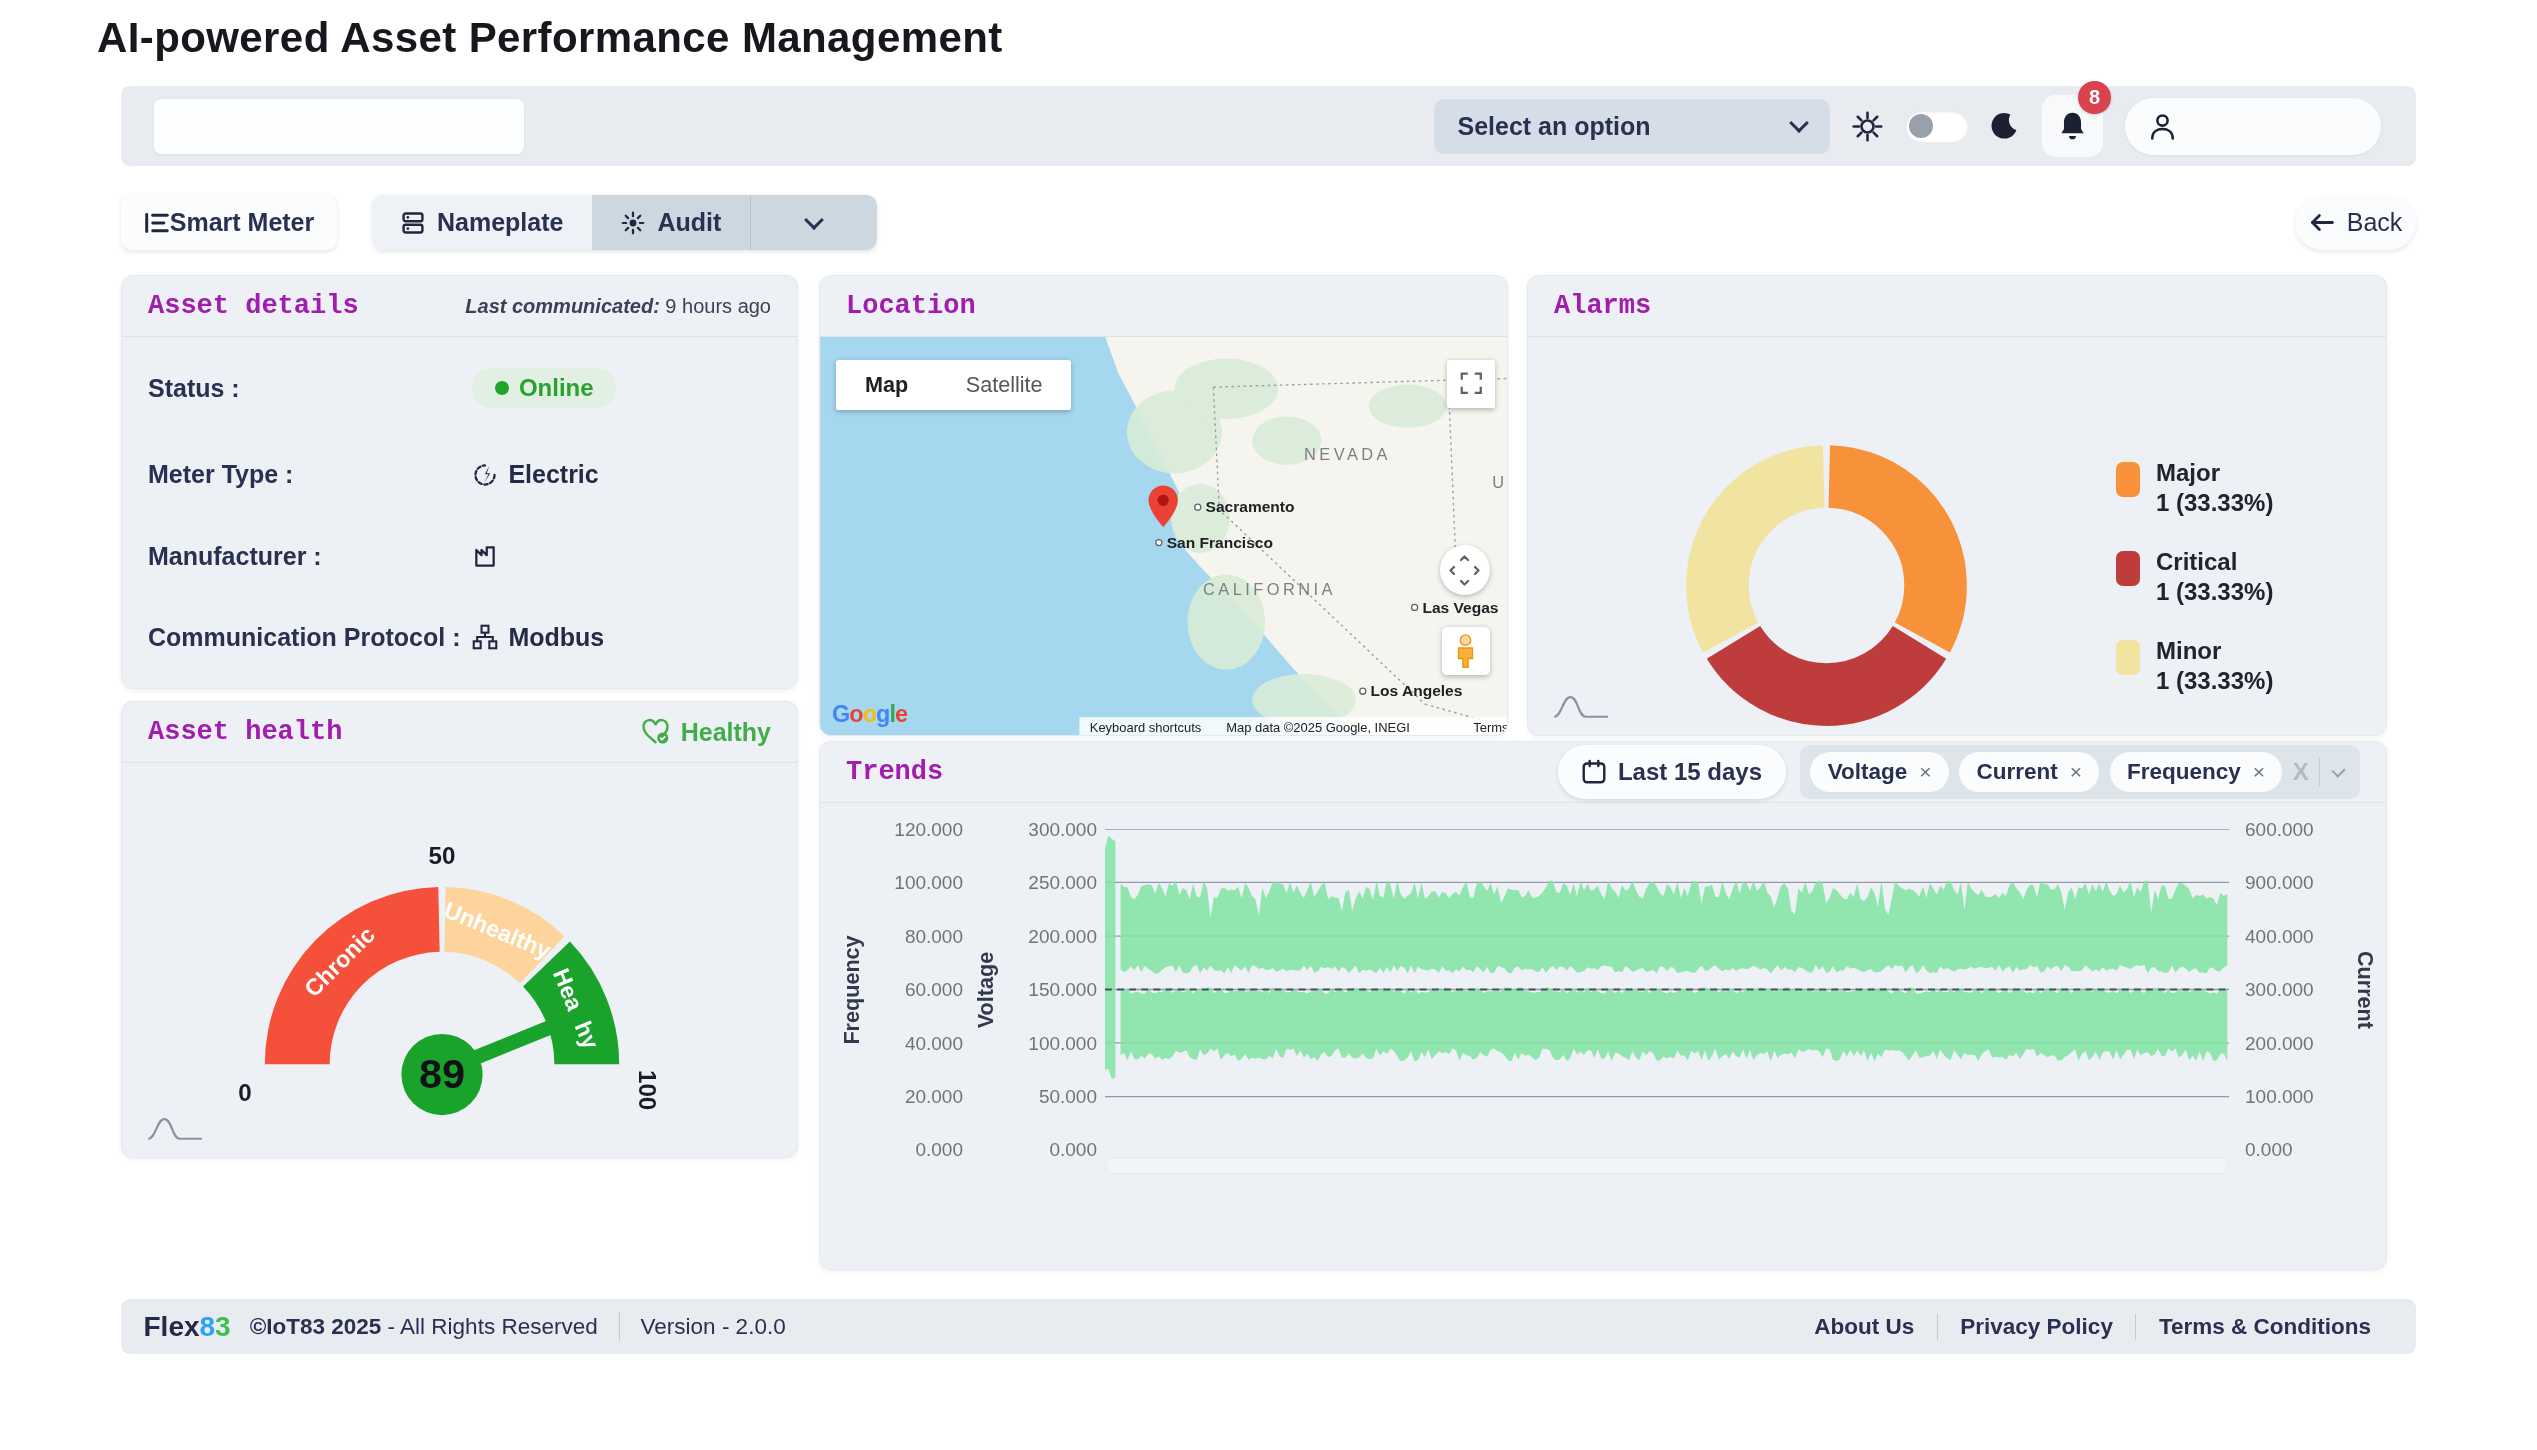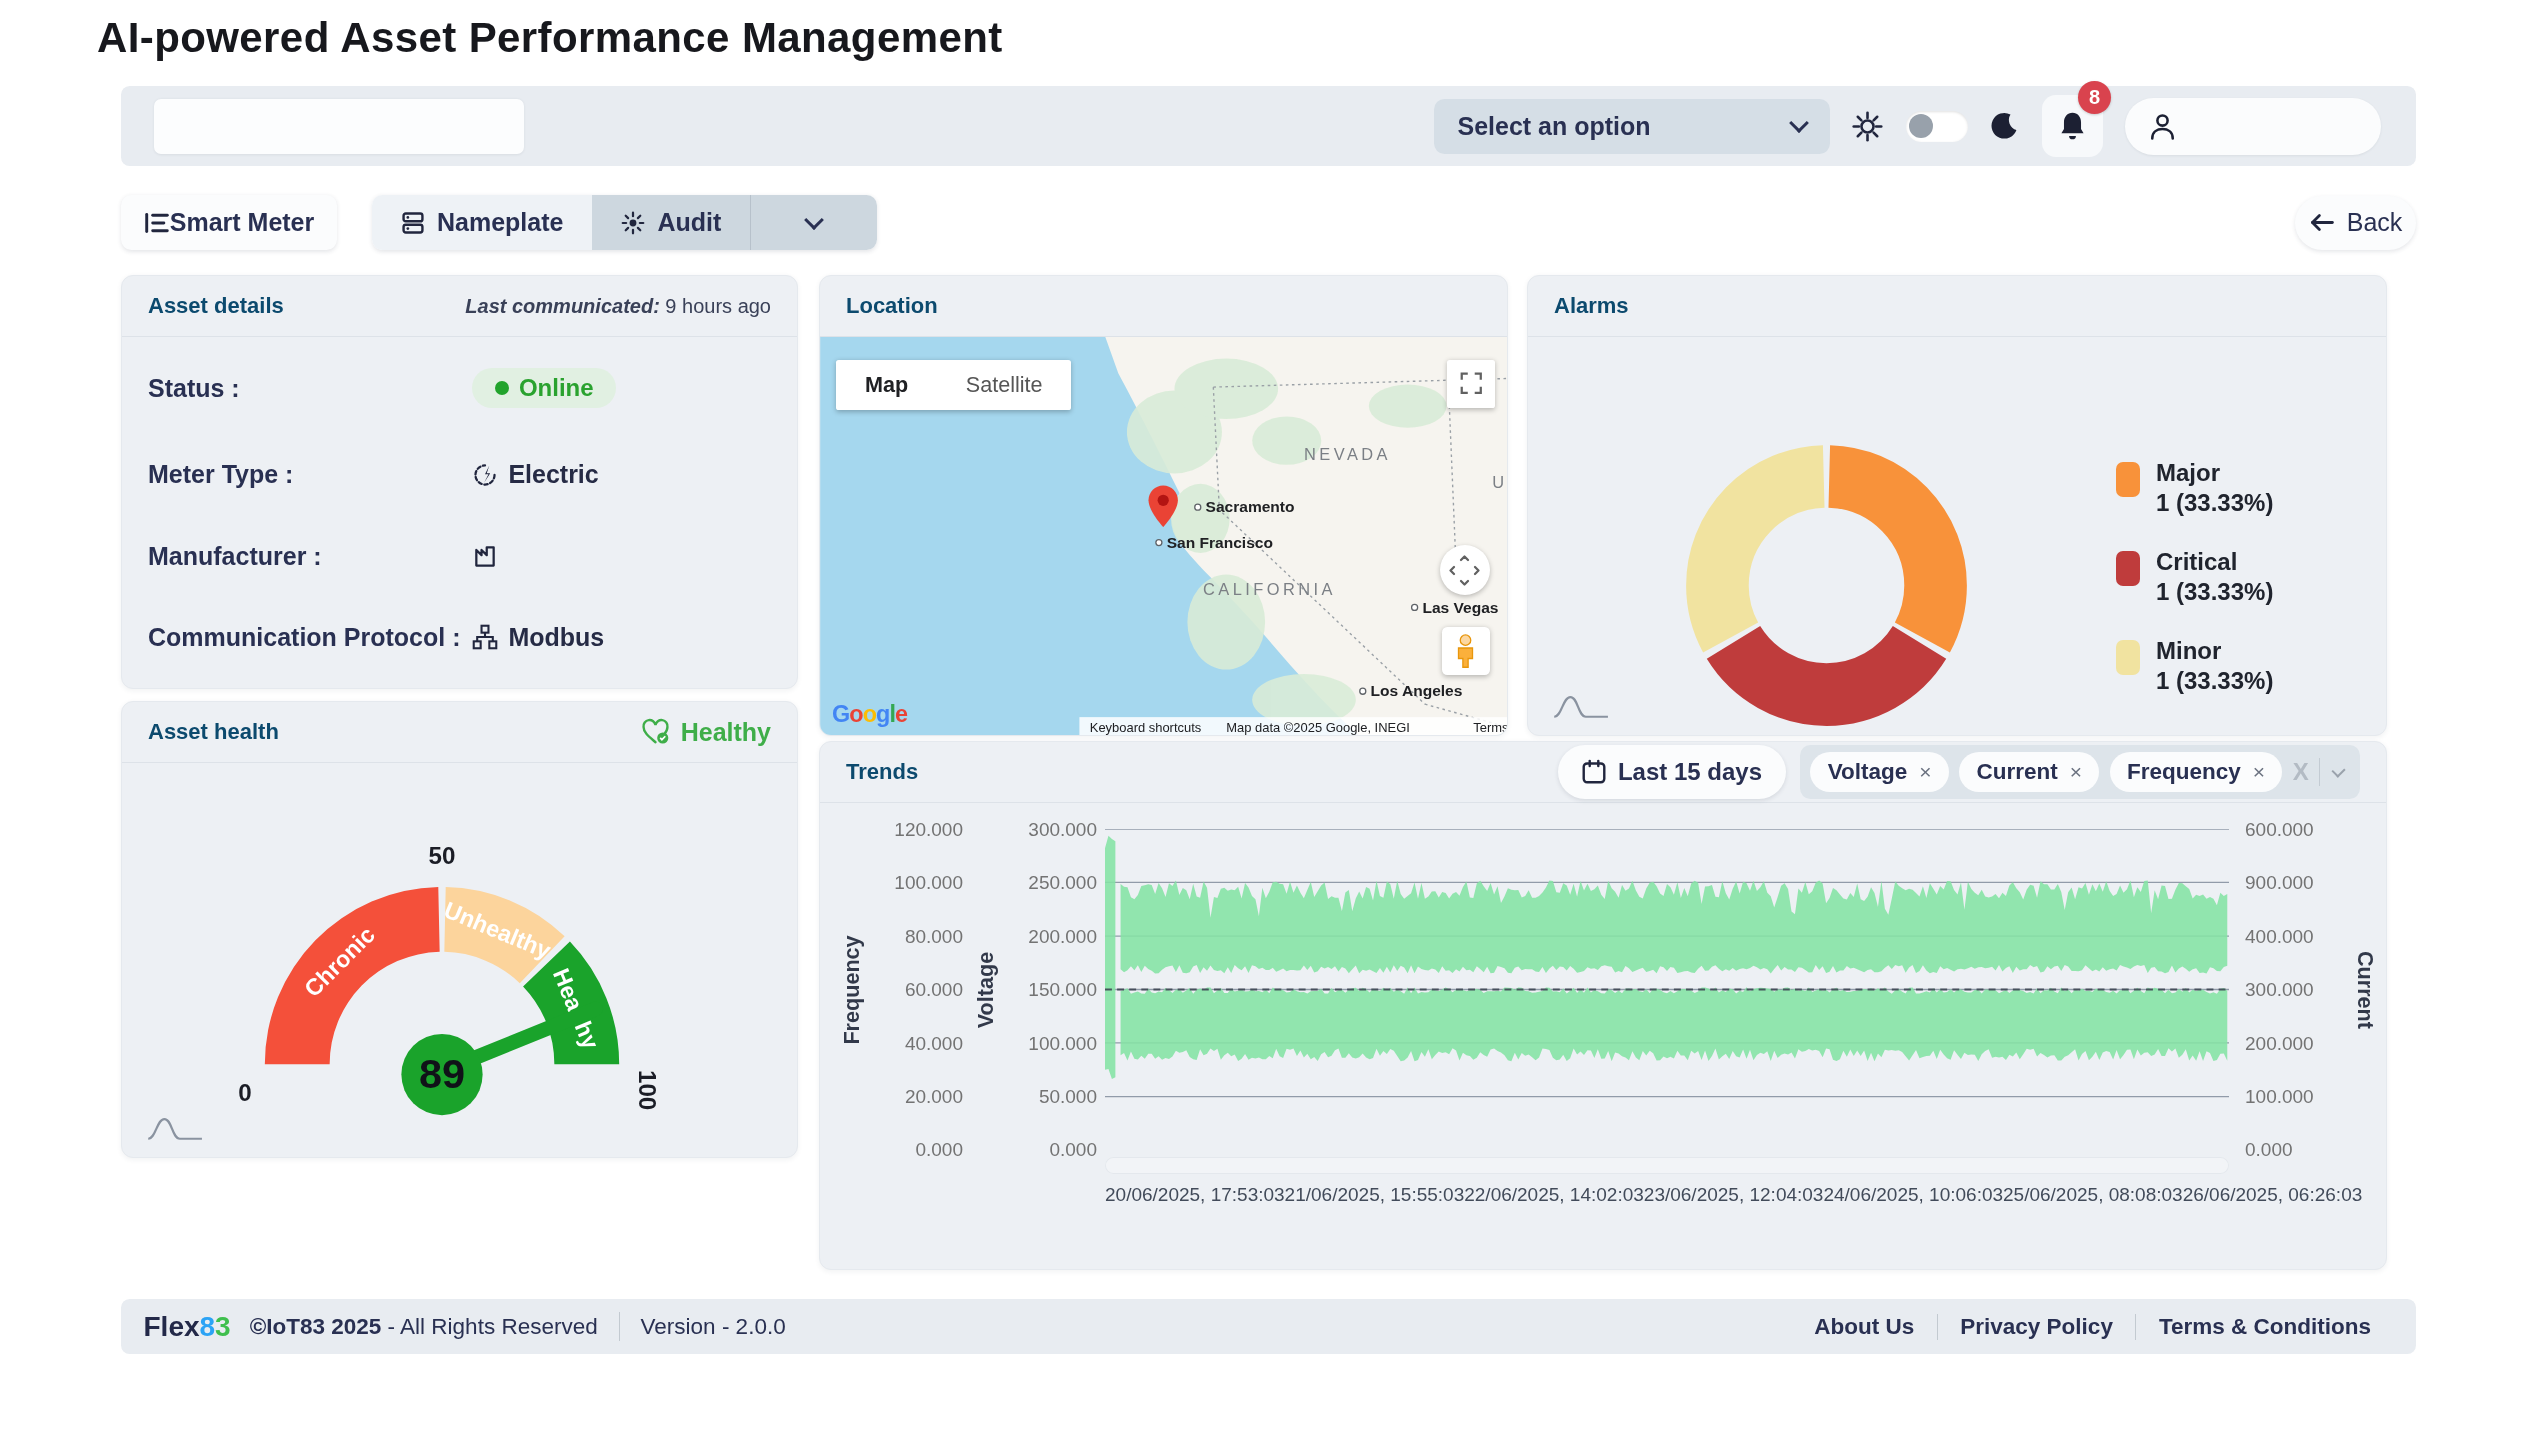--- a/index.html
+++ b/index.html
@@ -51,21 +51,21 @@
 
   
   .main { position:absolute; left:121px; top:275px; width:2266px; display:flex; gap:21px; }
   .col-left { width:677px; display:flex; flex-direction:column; gap:12px; }
   .col-right { flex:1; display:flex; flex-direction:column; gap:5.2px; }
   .row-top { display:flex; gap:19px; height:461px; }
   .card { background:#edf0f4; border:0.9px solid #e5e9ee; border-radius:12px;
           box-shadow:0 1.7px 5.2px rgba(40,50,70,.06); position:relative; overflow:hidden; }
   .card-header { height:61px; display:flex; align-items:center; padding:0 26px;
                  border-bottom:0.9px solid #dde2e8; }
-  .card-title { font-size:22px; font-weight:700; color:#0c4a6e; }
+  .card-title { font-size:27px; font-weight:700; color:#a21caf;font-family:Liberation Mono, monospace; }
   .card-body { position:relative; }
 
   
   #card-details { height:414px; }
   .lastcomm { margin-left:auto; font-size:20px; color:#3a4158; }
   .lastcomm i { font-style:italic; font-weight:600; }
   .detail-rows { display:flex; flex-direction:column; justify-content:space-around; height:346px; padding:5.2px 0; }
   .drow { display:flex; align-items:center; padding-left:26px; font-size:25px; color:#293052; }
   .drow .lbl { width:324px; font-weight:600; }
   .drow .val { display:flex; align-items:center; gap:10.4px; font-weight:600; color:#262b45; }
@@ -538,29 +538,20 @@
               <span style="top: 204px;">200.000</span>
               <span style="top: 150px;">300.000</span>
               <span style="top: 97px;">400.000</span>
               <span style="top: 43px;">900.000</span>
               <span style="top: -10.4px;">600.000</span>
             </div>
           <div class="ax-title right" style="left:1529px;">
               <span>Current</span>
             </div>
           <div class="scrollbar"></div>
-          <div class="xlabels" id="x-labels">
-              <span>20/06/2025, 17:53:03</span>
-              <span>21/06/2025, 15:55:03</span>
-              <span>22/06/2025, 14:02:03</span>
-              <span>23/06/2025, 12:04:03</span>
-              <span>24/06/2025, 10:06:03</span>
-              <span>25/06/2025, 08:08:03</span>
-              <span>26/06/2025, 06:26:03</span>
-            </div>
         </div>
       </div>
     </div>
   </div>
 
   <div class="footer">
     <span class="f-logo"><span>Flex</span><span class="c8">8</span><span class="c3">3</span></span>
     <span class="f-copy"><b>©IoT83 2025</b><span> - All Rights Reserved</span></span>
     <span class="f-div"></span>
     <span style="color:#293052;">Version - 2.0.0</span>

